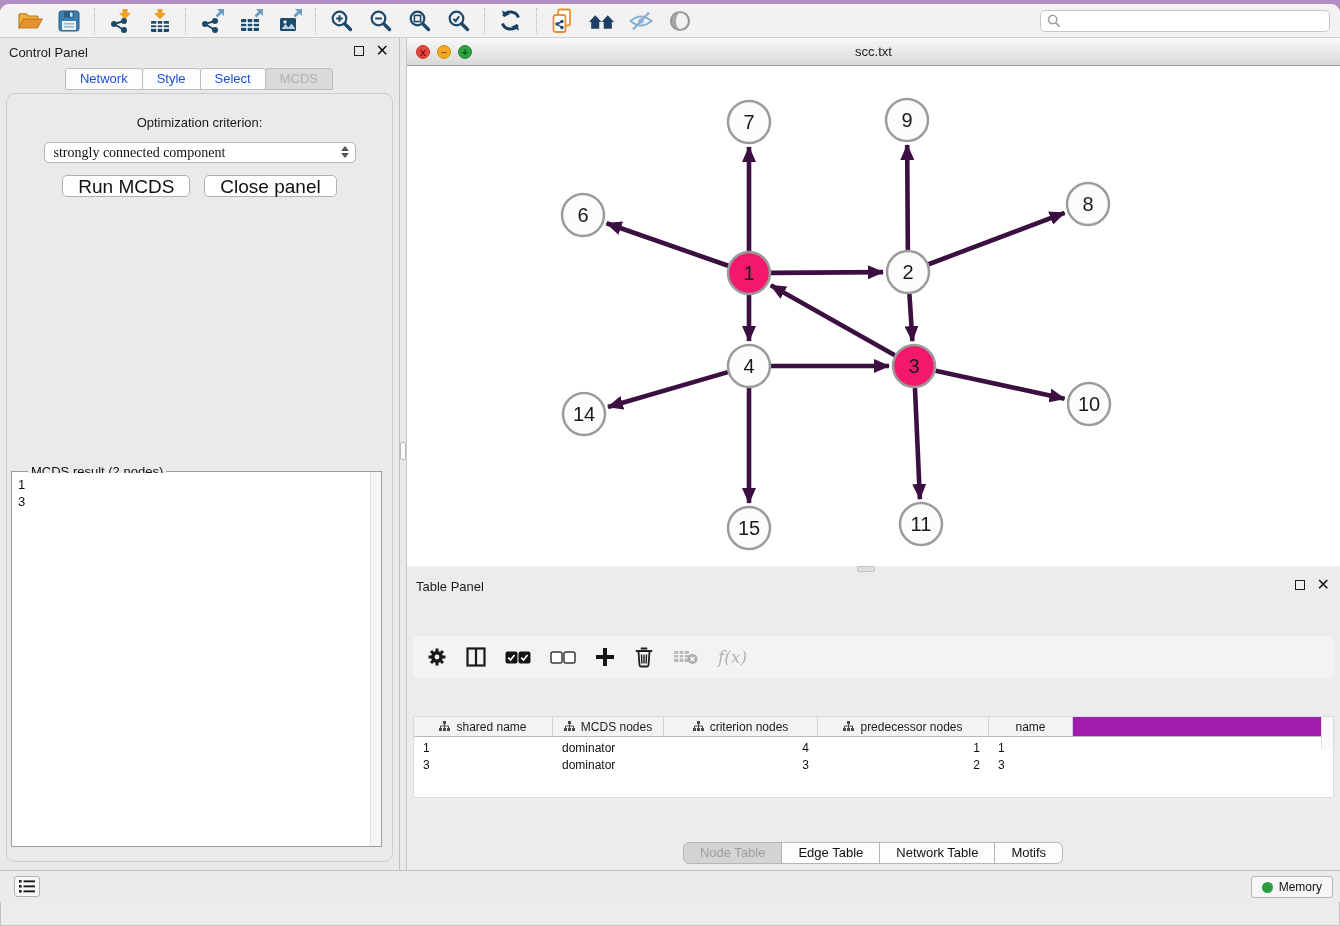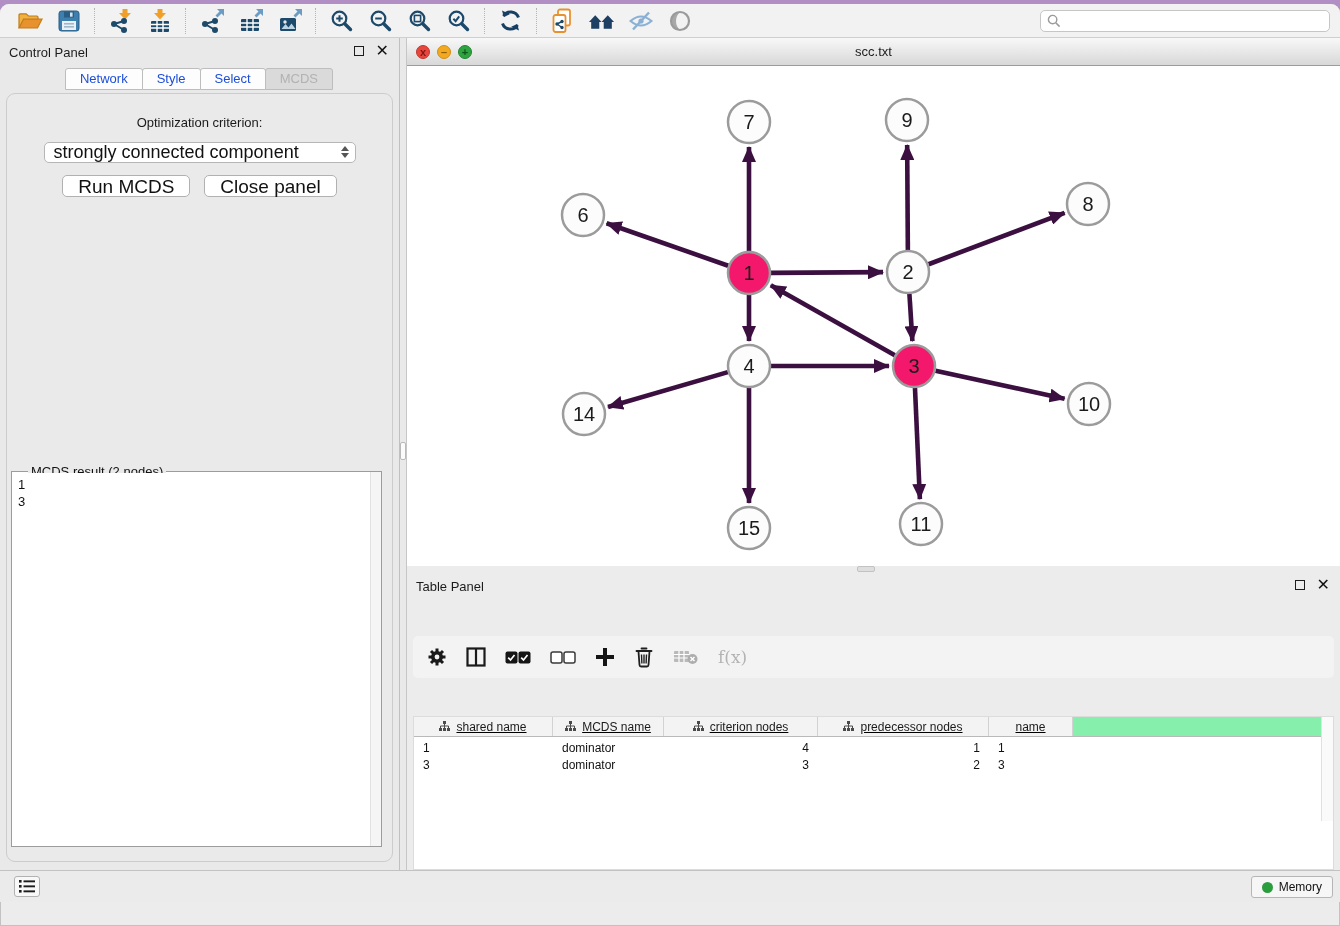--- a/index.html
+++ b/index.html
@@ -37,21 +37,21 @@
   .close-icon { font-size:16px; font-weight:bold; color:#111; line-height:10px; }
   .cp-tabs { display:flex; justify-content:center; position:relative; z-index:2; height:22px; margin-bottom:-1px; }
   .cp-tab { background:#fdfdfd; border:1px solid #bdbdbd; margin-left:-1px; padding:0 14px;
     font-size:13px; line-height:20px; color:#1d4ed8; border-radius:3px 3px 0 0; }
   .cp-tab.active { background:#dadada; color:#b2b2b2; }
   .cp-content { position:absolute; left:6px; right:6px; top:55px; bottom:8px;
     background:#eaeaea; border:1px solid #cccccc; border-radius:9px; z-index:1; }
   .opt-label { text-align:center; font-size:13px; color:#1a1a1a; margin-top:21px; }
   .criterion-select { width:312px; height:21px; margin:12px auto 0; background:#fff;
     border:1px solid #b6b6b6; border-radius:5px; display:flex; align-items:center;
-    padding:0 22px 0 9px; font-size:18px; color:#111; position:relative; }
+    padding:0 22px 0 9px; font-size:14px; color:#111; position:relative;font-family:Liberation Serif, serif; }
   .chevrons { position:absolute; right:6px; top:3px; display:flex; flex-direction:column; gap:2px; }
   .chev-up { width:0; height:0; border-left:4px solid transparent; border-right:4px solid transparent; border-bottom:5px solid #555; }
   .chev-dn { width:0; height:0; border-left:4px solid transparent; border-right:4px solid transparent; border-top:5px solid #555; }
   .cp-buttons { display:flex; justify-content:center; gap:14px; margin-top:12px; }
   .cp-btn { height:22px; background:#fff; border:1px solid #b1b1b1; border-radius:5px;
     font-size:19px; color:#111; padding:0 15px; font-family:inherit; }
   .result-box { position:absolute; left:4px; right:10px; top:377px; bottom:14px;
     border:1px solid #9c9c9c; background:#fff; }
   .result-legend { position:absolute; top:-8px; left:16px; background:#eaeaea; padding:0 3px;
     font-size:13px; color:#111; }
@@ -79,23 +79,23 @@
   
   .splitter-h { height:6px; background:#ececec; position:relative; }
   .hgrip { position:absolute; left:450px; top:0; width:18px; height:6px; background:#dedede;
     border:1px solid #c2c2c2; border-radius:2px; }
   
   .table-panel { flex:1; background:#ececec; display:flex; flex-direction:column; position:relative;gap:38px; }
   .tp-header { height:26px; position:relative; }
   .tp-toolbar { height:42px; margin:0 6px; background:#f3f3f3; border-radius:5px;
     display:flex; align-items:center; gap:19px; padding:0 14px; }
   .tp-icon { display:flex; align-items:center; justify-content:center; height:26px; }
-  .fx-label { font-family:"DejaVu Serif",serif; font-size:17px; color:#b3b3b3;text-align:right; }
+  .fx-label { font-family:"DejaVu Serif",serif; font-style:italic; font-size:17px; color:#b3b3b3;text-align:right; }
   .table-wrap { flex:1; background:#fff; margin:0 6px; border:1px solid #dcdcdc; position:relative; overflow:hidden; }
-  .thead { display:flex; height:20px; background:#86efac; border-bottom:1px solid #b9b9b9;text-decoration:underline; }
+  .thead { display:flex; height:20px; background:#a21caf; border-bottom:1px solid #b9b9b9; }
   .th { display:flex; align-items:center; justify-content:center; gap:6px; font-size:12px;
     color:#1b1b1b; border-right:1px solid #d2d2d2; background:#f3f3f3; }
   .tr { display:flex; height:17px; align-items:center; font-size:12px; color:#111; }
   .tbody .tr:first-child { margin-top:2px; }
   .td { padding:0 9px; overflow:hidden; white-space:nowrap; }
   .table-scroll { position:absolute; top:0; right:0; bottom:48px; width:12px; background:#fafafa; border-left:1px solid #e1e1e1; }
   .tp-tabs { height:34px; display:flex; align-items:center; justify-content:center; }
   .tp-tab { height:22px; line-height:20px; padding:0 16px; background:#fdfdfd;
     border:1px solid #b6b6b6; margin-left:-1px; font-size:13px; color:#111; }
   .tp-tab:first-child { border-radius:6px 0 0 6px; }
@@ -492,21 +492,21 @@
                     <svg width="11" height="11" viewBox="0 0 11 11">
                       <g fill="#4a4a4a">
                         <rect x="4" y="0" width="3" height="3"></rect>
                         <rect x="0" y="7" width="3" height="3"></rect>
                         <rect x="4" y="7" width="3" height="3"></rect>
                         <rect x="8" y="7" width="3" height="3"></rect>
                       </g>
                       <path d="M5.5 3 v2 M1.5 7 v-2 h8 v2 M5.5 5 v2" stroke="#4a4a4a" stroke-width="1" fill="none"></path>
                     </svg>
                   </span>
-                  <span>MCDS name</span>
+                  <span>MCDS nodes</span>
                 </div>
                 <div class="th" style="width: 154px;">
                   <span class="hier-icon">
                     <svg width="11" height="11" viewBox="0 0 11 11">
                       <g fill="#4a4a4a">
                         <rect x="4" y="0" width="3" height="3"></rect>
                         <rect x="0" y="7" width="3" height="3"></rect>
                         <rect x="4" y="7" width="3" height="3"></rect>
                         <rect x="8" y="7" width="3" height="3"></rect>
                       </g>
@@ -544,20 +544,26 @@
                 <div class="tr">
                   <div class="td" style="width: 139px; text-align: left;">3</div>
                   <div class="td" style="width: 111px; text-align: left;">dominator</div>
                   <div class="td" style="width: 154px; text-align: right;">3</div>
                   <div class="td" style="width: 171px; text-align: right;">2</div>
                   <div class="td" style="width: 84px; text-align: left;">3</div>
                 </div>
               </div>
             <div class="table-scroll"></div>
           </div>
+          <div class="tp-tabs" id="bottom-tabs">
+              <span class="tp-tab active">Node Table</span>
+              <span class="tp-tab">Edge Table</span>
+              <span class="tp-tab">Network Table</span>
+              <span class="tp-tab">Motifs</span>
+            </div>
         </div>
       </div>
     </div>
 
     <div class="status-bar">
       <span class="list-btn">
         <svg width="18" height="15" viewBox="0 0 18 15">
             <g fill="#1c1c1c">
               <rect x="1" y="1" width="2.6" height="2.6"></rect>
               <rect x="1" y="6" width="2.6" height="2.6"></rect>

